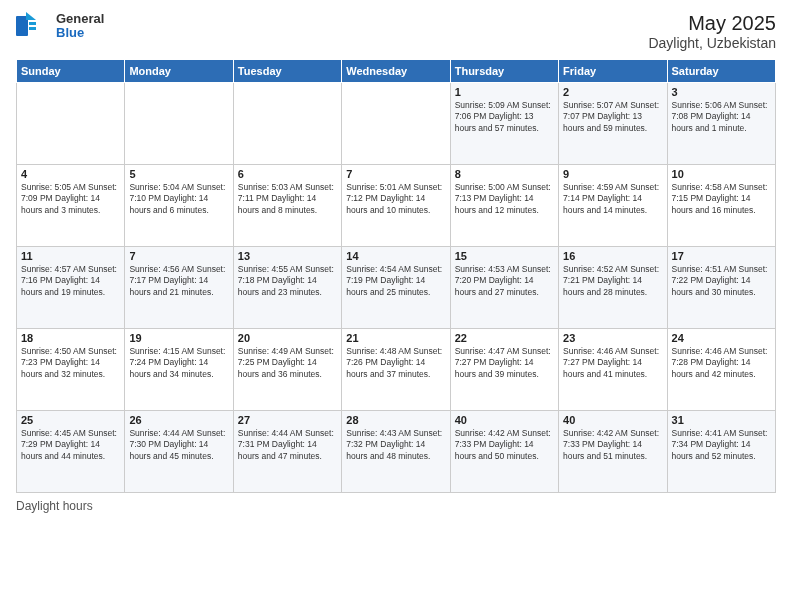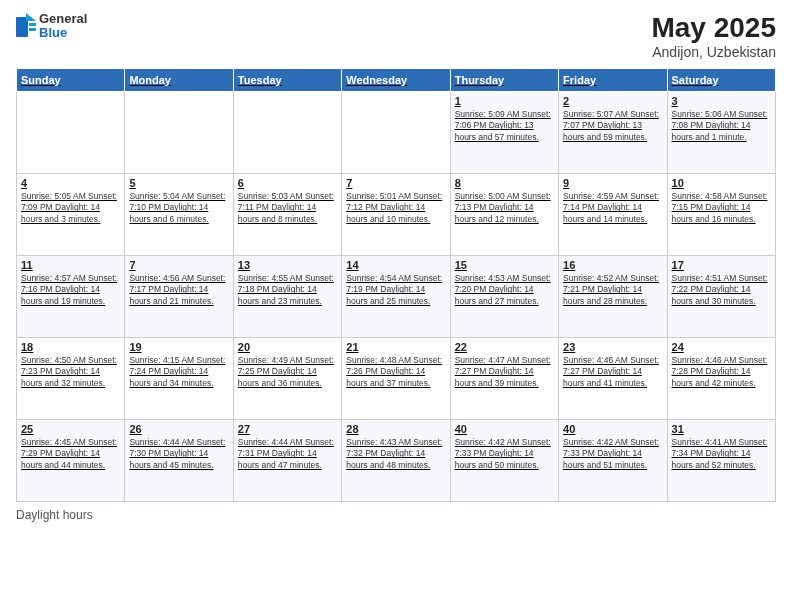--- a/index.html
+++ b/index.html
@@ -16,53 +16,53 @@
       padding: 12px 16px 10px 16px;
     }
     .header {
       display: flex;
       justify-content: space-between;
       align-items: flex-start;
       margin-bottom: 8px;
     }
     .logo {
       display: flex;
-      align-items: flex-end;
+      align-items: center;
+      gap: 17px;
     }
     .logo-text {
       display: flex;
       flex-direction: column;
       font-size: 13px;
       font-weight: bold;
       line-height: 1.1;
     }
     .logo-general { color: #333; }
     .logo-blue { color: #1a6abf; }
     .logo-icon {
       width: 20px;
       height: 28px;
       margin-right: 3px;
     }
     .title-block {
       text-align: right;
     }
     .main-title {
-      font-size: 28px;
-      font-weight: bold;
+      font-size: 20px;
+      font-weight: normal;
       color: #222;
     }
     .subtitle {
       font-size: 14px;
       color: #444;
     }
     .calendar {
       width: 100%;
       border-collapse: collapse;
       table-layout: fixed;
-      text-decoration: underline;
     }
     .calendar thead tr th {
       background: #2d6db5;
       color: #fff;
       font-size: 11px;
       font-weight: bold;
       padding: 5px 4px;
       text-align: left;
       border: 1px solid #fff;
     }
@@ -111,21 +111,21 @@
         <rect x="13" y="10" width="7" height="3" fill="#1a9ad7"></rect>
         <rect x="13" y="15" width="7" height="3" fill="#1a9ad7"></rect>
       </svg>
       <div class="logo-text">
         <span class="logo-general">General</span>
         <span class="logo-blue">Blue</span>
       </div>
     </div>
     <div class="title-block">
       <div class="main-title">May 2025</div>
-      <div class="subtitle">Andijon, Uzbekistan</div>
+      <div class="subtitle">Daylight, Uzbekistan</div>
     </div>
   </div>
 
   <table class="calendar">
     <thead>
       <tr>
       <th>Sunday</th>
           <th>Monday</th>
           <th>Tuesday</th>
           <th>Wednesday</th>

